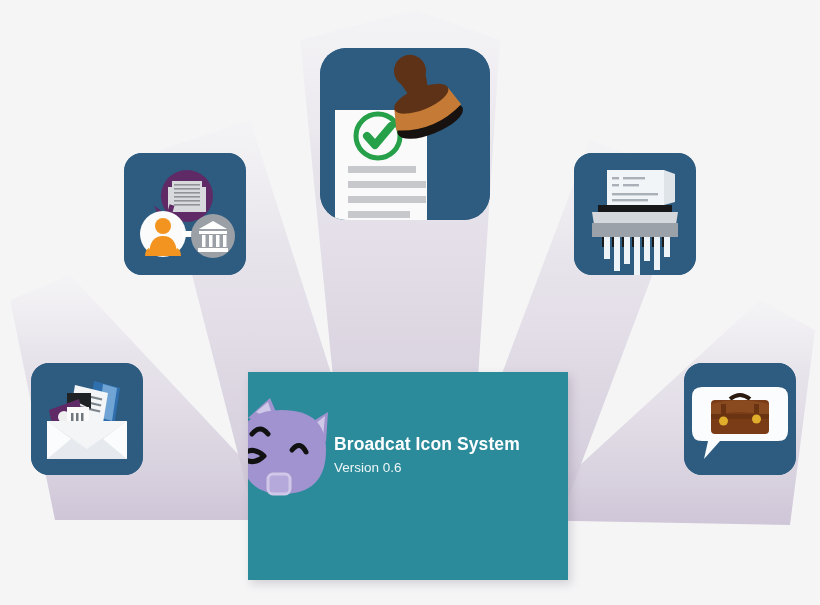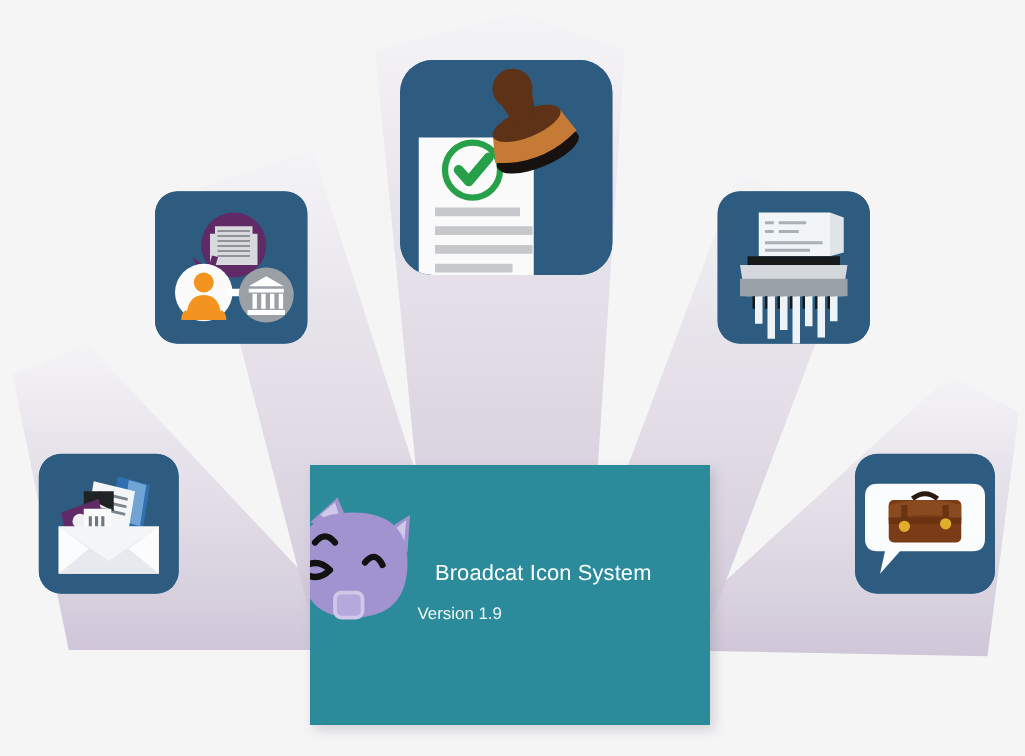--- a/index.html
+++ b/index.html
@@ -49,24 +49,24 @@
   }
   .card-text {
     position: absolute;
     left: 86px;
     top: 62px;
     width: 220px;
   }
   .card-title {
     color: #ffffff;
     font-size: 17.5px;
-    font-weight: normal;
+    font-weight: bold;
     letter-spacing: 0.1px;
     line-height: 1.2;
-    margin: 14px;
+    margin: 0;
   }
   .card-sub {
     color: #eef6f7;
     font-size: 13.5px;
     font-weight: normal;
     line-height: 1.2;
     margin: 5px 0 0 0;
   }
 </style>
 </head>
@@ -275,17 +275,17 @@
 
       <path d="M22 46 q8 -10 16 0" fill="none" stroke="#111" stroke-width="5" stroke-linecap="round"></path>
       <path d="M62 62 q8 -10 14 2" fill="none" stroke="#111" stroke-width="5" stroke-linecap="round"></path>
 
       <path d="M12 66 q12 -8 22 2 q-10 10 -22 2 z" fill="none" stroke="#111" stroke-width="5" stroke-linejoin="round"></path>
 
       <rect x="38" y="86" width="22" height="20" rx="5" fill="#b5a9dc" stroke="#cfc8e8" stroke-width="3"></rect>
     </svg>
     <div class="card-text">
       <h1 class="card-title">Broadcat Icon System</h1>
-      <p class="card-sub">Version 1.9</p>
+      <p class="card-sub">Version 0.6</p>
     </div>
   </div>
 
 </div>
 
 </body></html>

